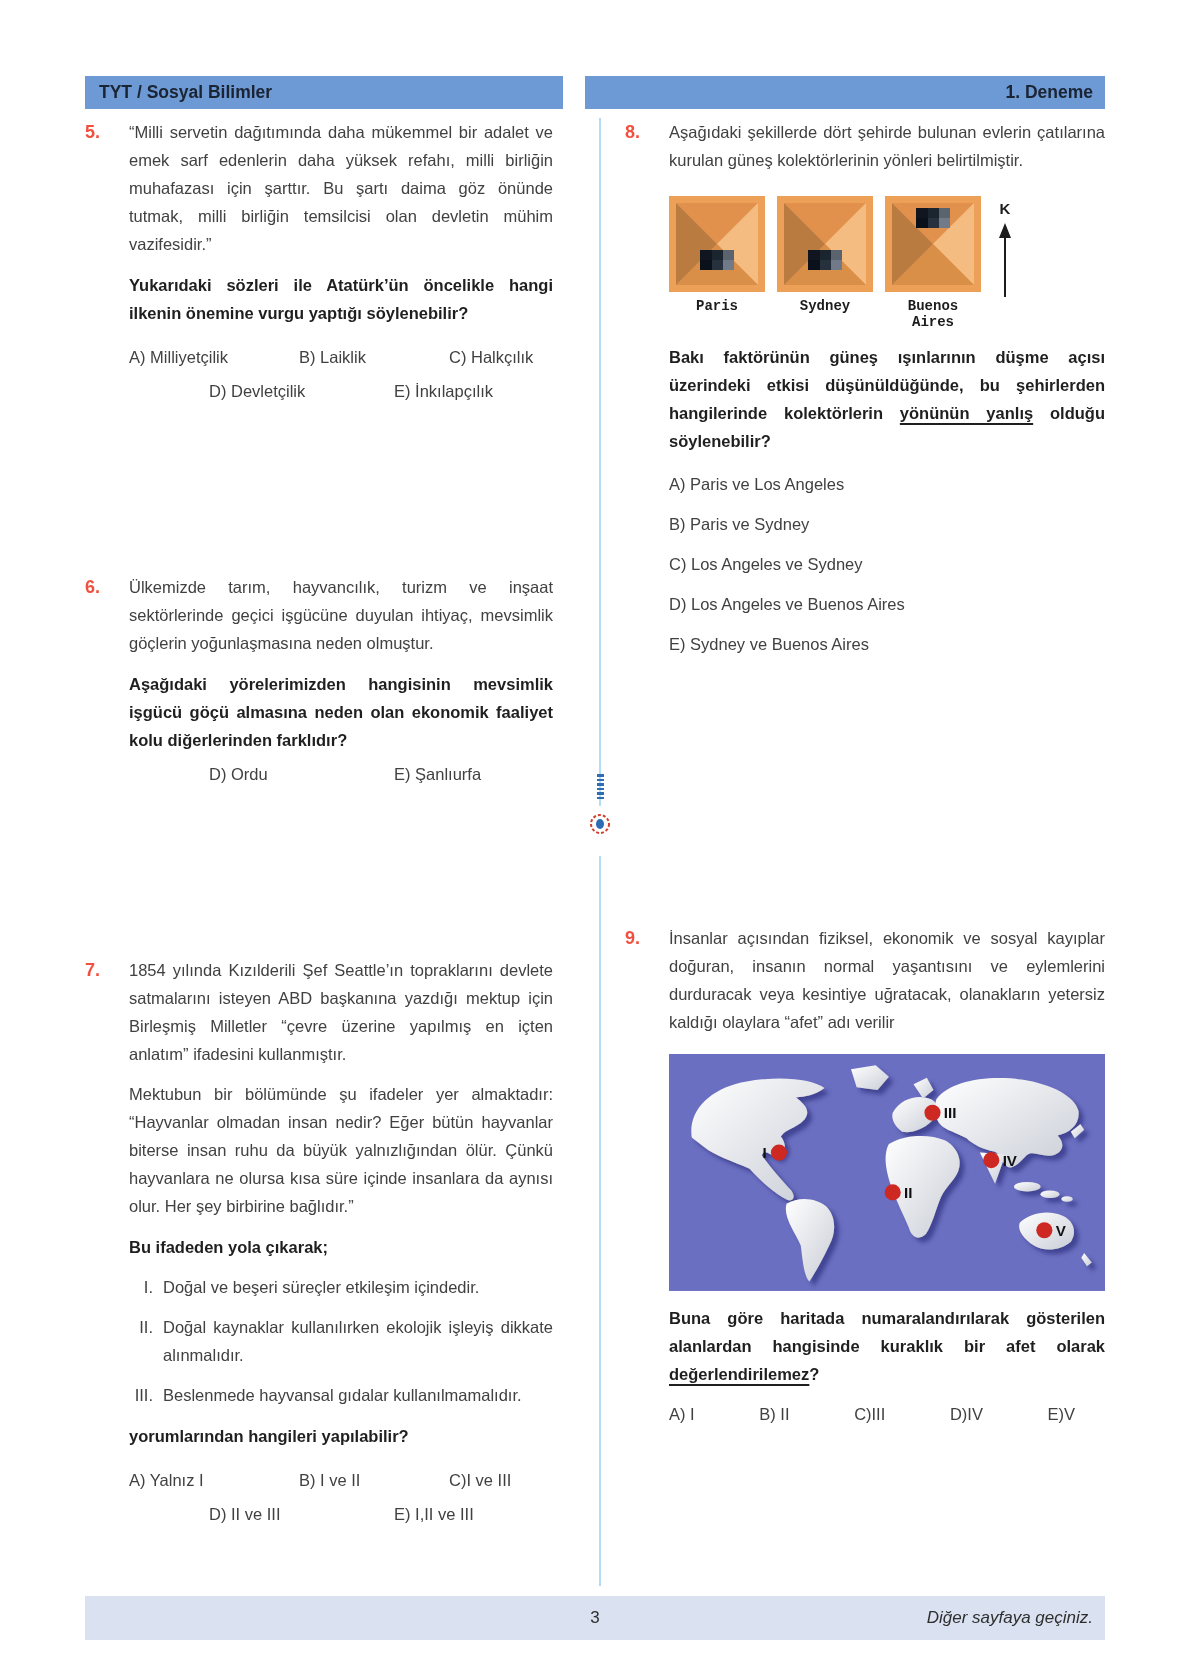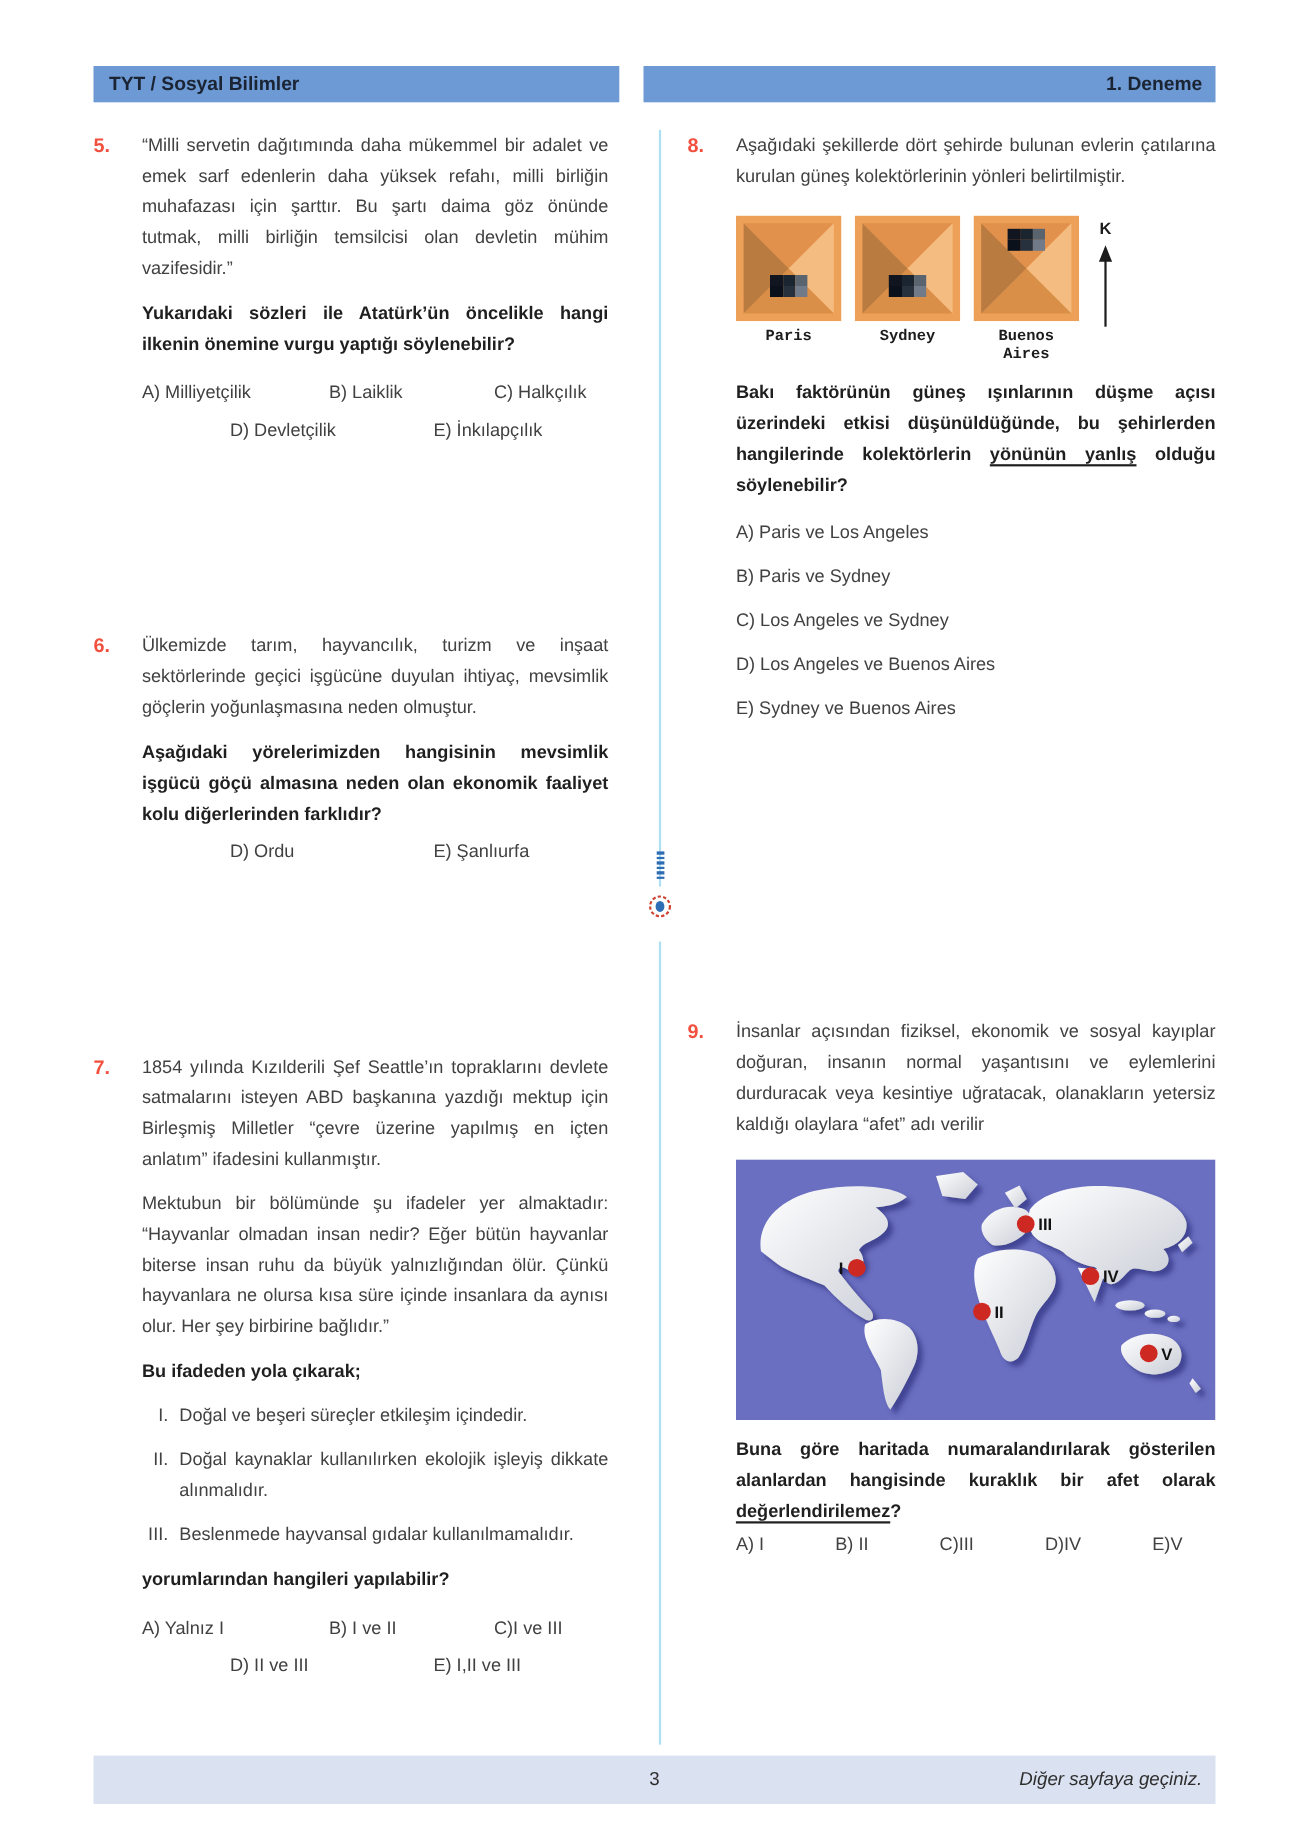--- a/index.html
+++ b/index.html
@@ -11,21 +11,21 @@
     --text:#414141;
     --boldtext:#1F1F1F;
   }
   *{box-sizing:border-box;margin:0;padding:0;}
   html,body{background:#ffffff;}
   body{
     width:1190px;height:1672px;position:relative;overflow:hidden;
     font-family:"Liberation Sans",sans-serif;color:var(--text);
   }
   
-  .header{position:absolute;top:60px;left:85px;right:85px;height:33px;display:flex;gap:22px;justify-content:center;}
+  .header{position:absolute;top:76px;left:85px;right:85px;height:33px;display:flex;gap:22px;justify-content:center;}
   .header .bar{background:var(--headerblue);display:flex;align-items:center;font-weight:bold;font-size:17.5px;color:var(--headertext);}
   .header .bar.left{flex:0 0 478px;padding-left:14px;}
   .header .bar.right{flex:1;justify-content:flex-end;padding-right:12px;}
   
   .footer{position:absolute;top:1596px;left:85px;right:85px;height:44px;background:var(--footerbg);display:flex;align-items:center;color:#2E2E2E;font-size:17px;}
   .footer .pagenum{position:absolute;left:0;right:0;text-align:center;}
   .footer .note{margin-left:auto;padding-right:12px;z-index:1;font-style:italic;}
   
   .divider-seg{position:absolute;left:599px;width:2px;background:var(--divider);}
   .divider-seg.s1{top:118px;height:688px;}
@@ -45,21 +45,21 @@
   .bold-q{font-size:16.5px;line-height:28px;text-align:justify;font-weight:bold;color:var(--boldtext);margin-top:13px;}
   .bold-q .ul{text-decoration:underline;text-underline-offset:4px;text-decoration-thickness:1.5px;}
   
   .opts3{display:flex;margin-top:16px;font-size:16.5px;line-height:28px;}
   .opts3 .o1{flex:0 0 170px;}
   .opts3 .o2{flex:0 0 150px;}
   .opts2{display:flex;margin-top:6px;padding-left:80px;font-size:16.5px;line-height:28px;}
   .opts2 .o1{flex:0 0 185px;}
   .optlist{margin-top:15px;}
   .optlist .opt{font-size:16.5px;line-height:28px;margin-top:12px;}
-  .optrow5{display:flex;justify-content:space-between;margin-top:2px;font-size:16.5px;line-height:28px;padding-right:30px;}
+  .optrow5{display:flex;justify-content:space-between;margin-top:12px;font-size:16.5px;line-height:28px;padding-right:30px;}
   
   .item-row{display:flex;margin-top:12px;font-size:16.5px;line-height:28px;}
   .item-row .numeral{flex:0 0 34px;text-align:right;padding-right:10px;}
   .item-row .itext{flex:1;text-align:justify;}
   
   .roofs{display:flex;align-items:flex-start;gap:12px;margin-top:22px;}
   .roof-cell{width:96px;text-align:center;}
   .roof-cell svg{display:block;}
   .roof-label{font-weight:bold;font-size:14px;color:#1C1C1C;margin-top:6px;font-family:Liberation Mono, monospace;}
   .north-indicator{width:24px;display:flex;flex-direction:column;align-items:center;margin-top:4px;}

